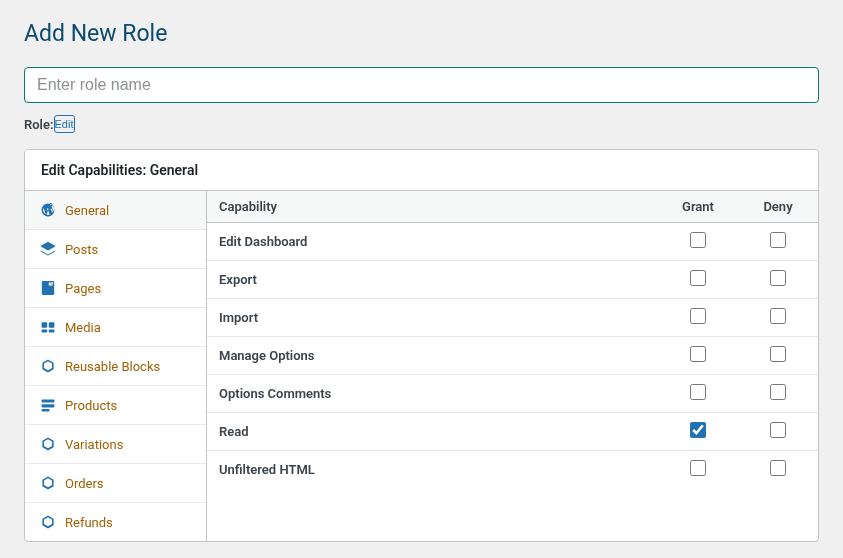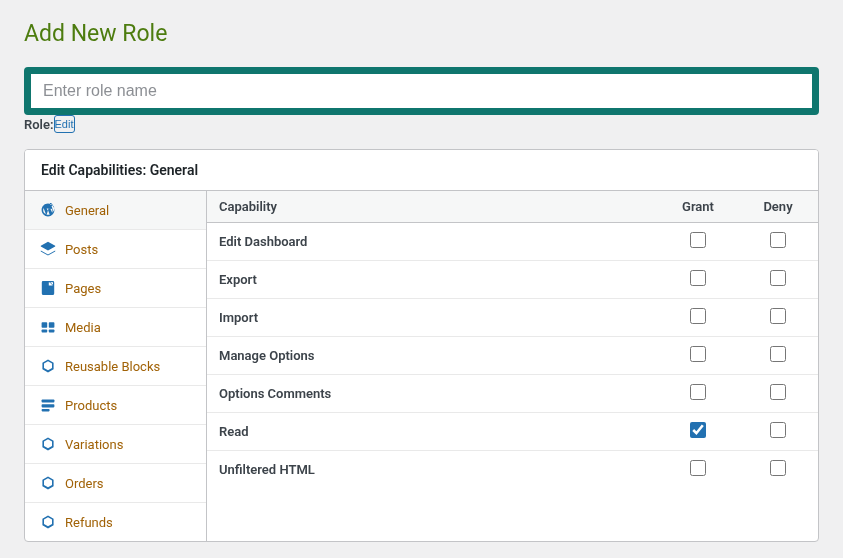--- a/index.html
+++ b/index.html
@@ -12,33 +12,34 @@
       width: 843px;
     }
 
     .page-wrapper {
       padding: 20px 24px;
     }
 
     .page-title {
       font-size: 23px;
       font-weight: 400;
-      color: #4d7c0f;
+      color: #0c4a6e;
       margin-bottom: 20px;
     }
 
     .role-name-input {
       width: 100%;
       padding: 8px 12px;
       font-size: 16px;
-      border: 7px solid #0f766e;
+      border: 1px solid #0f766e;
       border-radius: 4px;
       background: #fff;
       color: #2c3338;
       outline: none;
+      margin-bottom: 12px;
     }
 
     .role-name-input::placeholder {
       color: #8c8f94;
     }
 
     .role-row {
       display: flex;
       align-items: center;
       margin-bottom: 16px;

